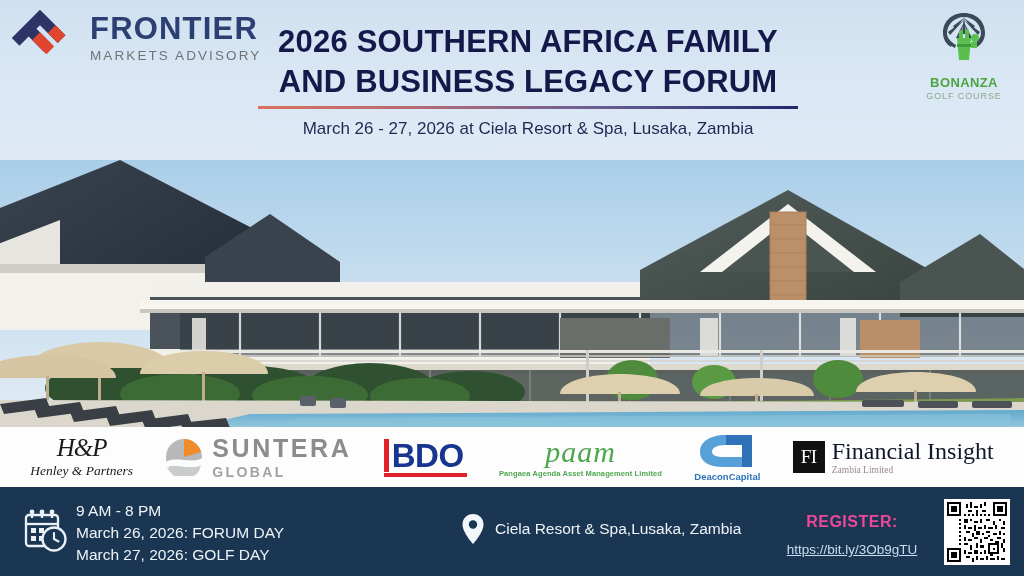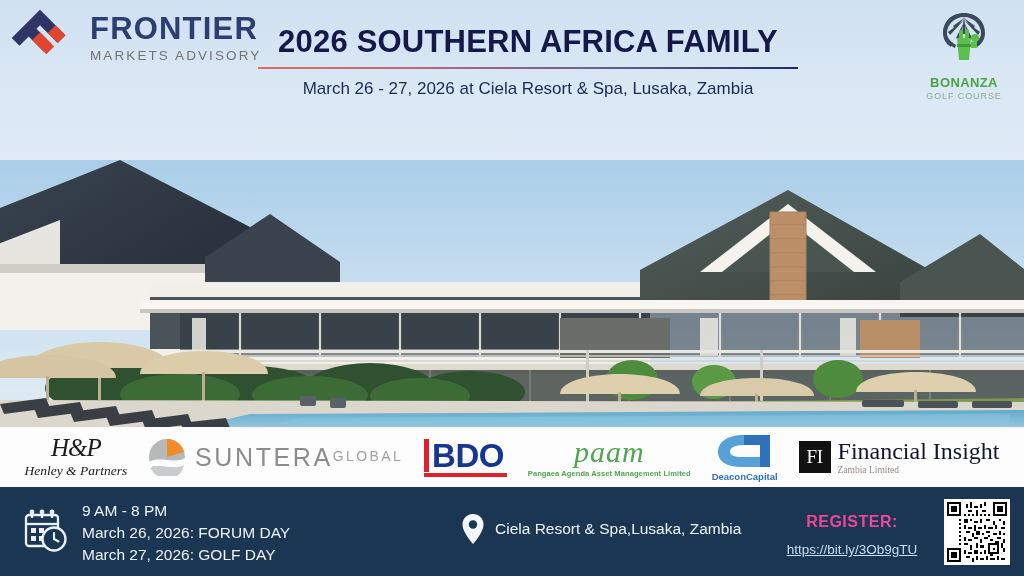--- a/index.html
+++ b/index.html
@@ -84,21 +84,21 @@
     font-family:"Liberation Serif", serif; font-size:25px;
     color:#1b1b1b; font-style:italic; line-height:1; letter-spacing:-1px;
   }
   .sp-hp-name {
     font-family:"Liberation Serif", serif; font-size:13.5px;
     color:#1b1b1b; font-style:italic; margin-top:3px;
   }
 
   .sp-suntera { flex-direction:row; gap:9px; align-items:center; }
   .sp-sun-mark { width:38px; height:38px; position:relative; }
-  .sp-sun-txt { display:flex; flex-direction:row; line-height:1; }
+  .sp-sun-txt { display:flex; flex-direction:column; line-height:1;font-weight:bold; }
   .sp-sun-name { font-size:25px; color:#8c8c8c; letter-spacing:2.6px; }
   .sp-sun-sub { font-size:14px; color:#a2a2a2; letter-spacing:2.4px; margin-top:4px; }
 
   .sp-bdo { position:relative; padding:1px 3px 5px 8px; }
   .sp-bdo-txt { font-size:33px; font-weight:bold; color:#18368f; letter-spacing:-0.5px; line-height:1; }
   .sp-bdo-lbar { position:absolute; left:0; top:1px; width:5px; height:33px; background:#e02129; }
   .sp-bdo-bbar { position:absolute; left:0; bottom:0; width:100%; height:4px; background:#e02129; }
 
   .sp-paam-mark {
     font-family:"Liberation Serif", serif; font-size:30px;
@@ -122,21 +122,21 @@
   .sp-fi-name { font-family:"Liberation Serif", serif; font-size:24px; color:#0f172a; }
   .sp-fi-sub { font-family:"Liberation Serif", serif; font-size:9.5px; color:#9a8a8a; margin-top:3px; }
 
   
   .footer {
     position:absolute; left:0; top:487px; width:1024px; height:89px;
     background:#1a3653; z-index:6;
   }
   .ft-date {
     position:absolute; left:22px; top:13px;
-    display:flex; align-items:flex-start; gap:13px;
+    display:flex; align-items:flex-start; gap:7px;
   }
   .ft-date-icon { width:47px; height:47px; position:relative; margin-top:7px; }
   .ft-date-lines { display:flex; flex-direction:column; }
   .ft-dl { font-size:15.5px; color:#eef3f7; line-height:1.42; }
 
   .ft-venue {
     position:absolute; left:462px; top:27px;
     display:flex; align-items:center; gap:11px;
   }
   .ft-pin { width:22px; height:30px; position:relative; }
@@ -178,20 +178,21 @@
         </svg>
       </div>
       <div class="brand-text">
         <span class="brand-name">FRONTIER</span>
         <span class="brand-sub">MARKETS ADVISORY</span>
       </div>
     </div>
 
     <div class="title-block">
       <div class="title-line">2026 SOUTHERN AFRICA FAMILY</div>
+      <div class="title-line">AND BUSINESS LEGACY FORUM</div>
       <div class="title-rule"></div>
       <div class="title-sub">March 26 - 27, 2026 at Ciela Resort &amp; Spa, Lusaka, Zambia</div>
     </div>
 
     <div class="golf-logo">
       <div class="golf-emblem">
         <svg viewBox="0 0 66 66" width="66" height="66">
           <g fill="#3b4a5a">
             <path d="M33 5 C20 5 12 14 12 25 C12 31 15 36 20 39 L22 35 C18 33 16 29 16 25 C16 17 23 9 33 9 C43 9 50 17 50 25 C50 29 48 33 44 35 L46 39 C51 36 54 31 54 25 C54 14 46 5 33 5 Z"></path>
             <path d="M33 8 L35 26 L31 26 Z"></path>

